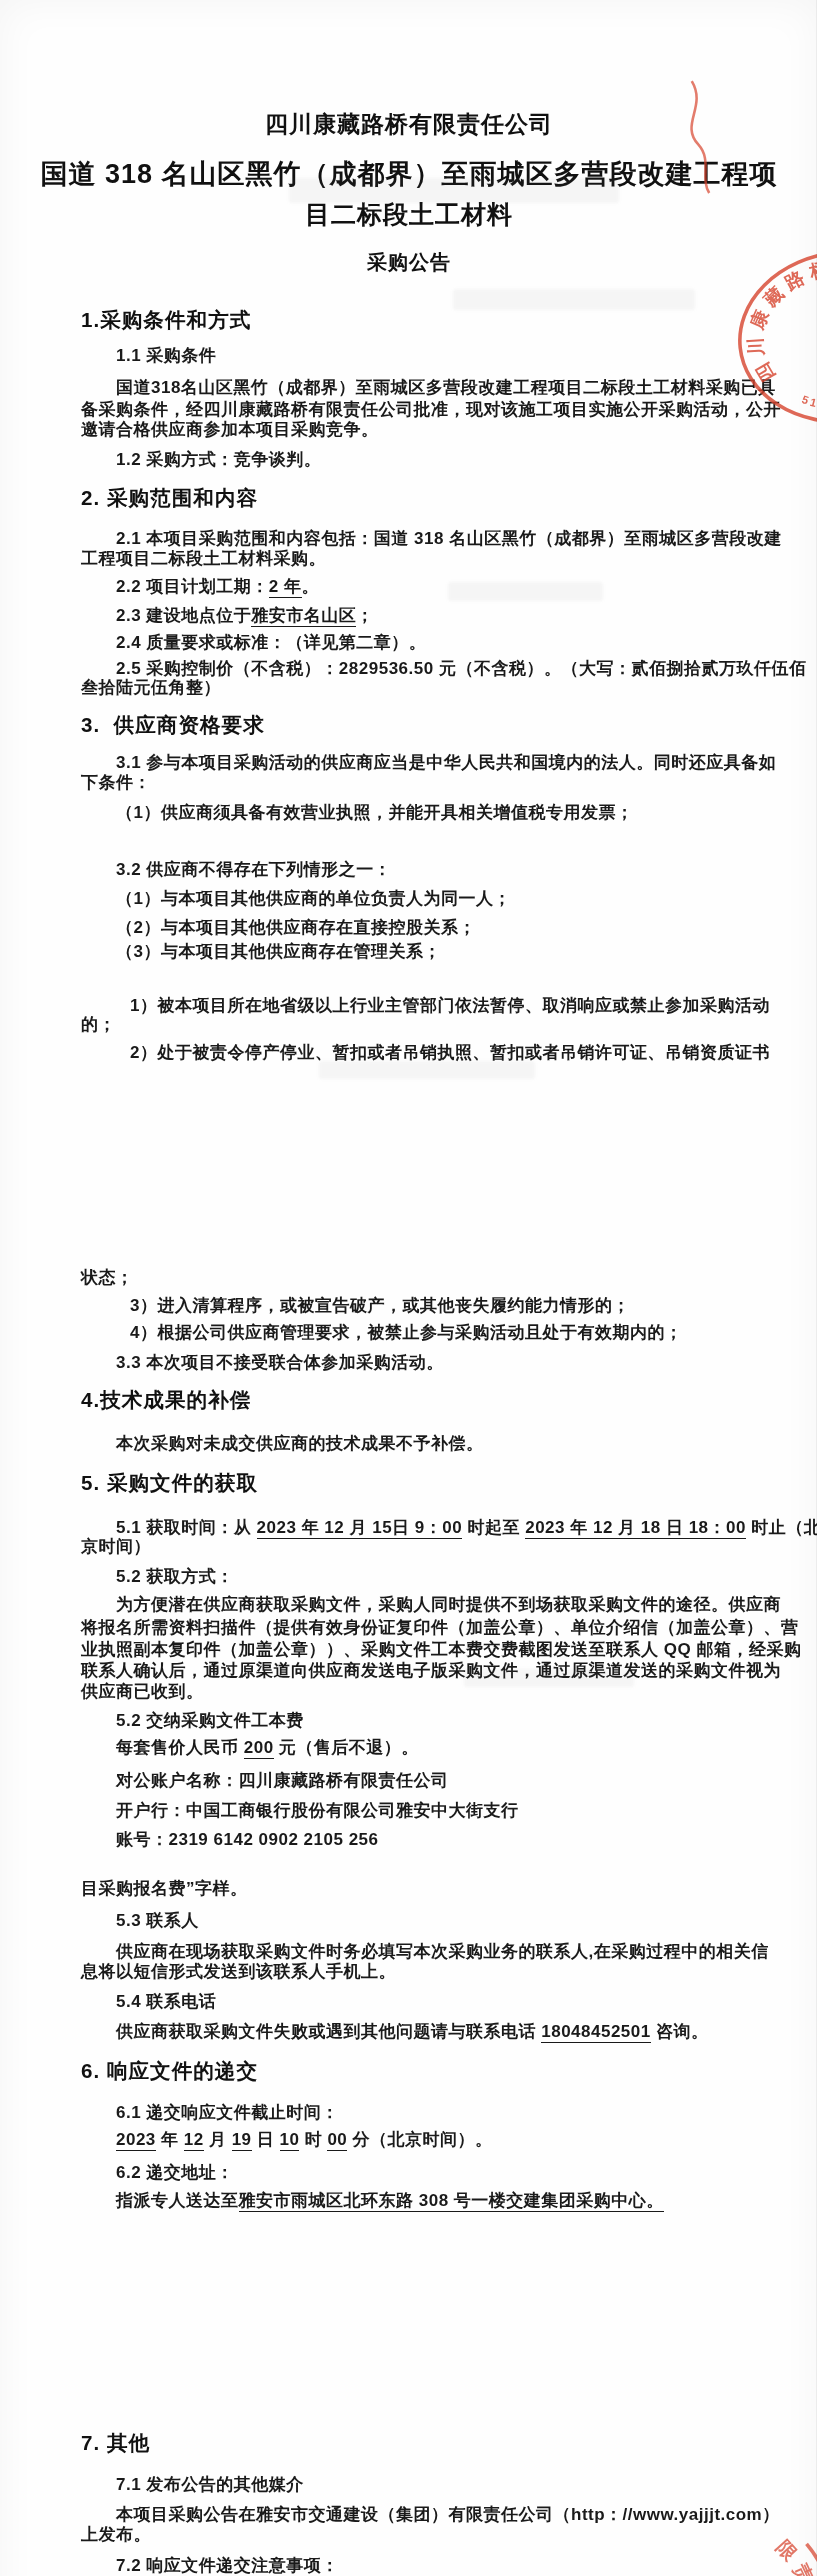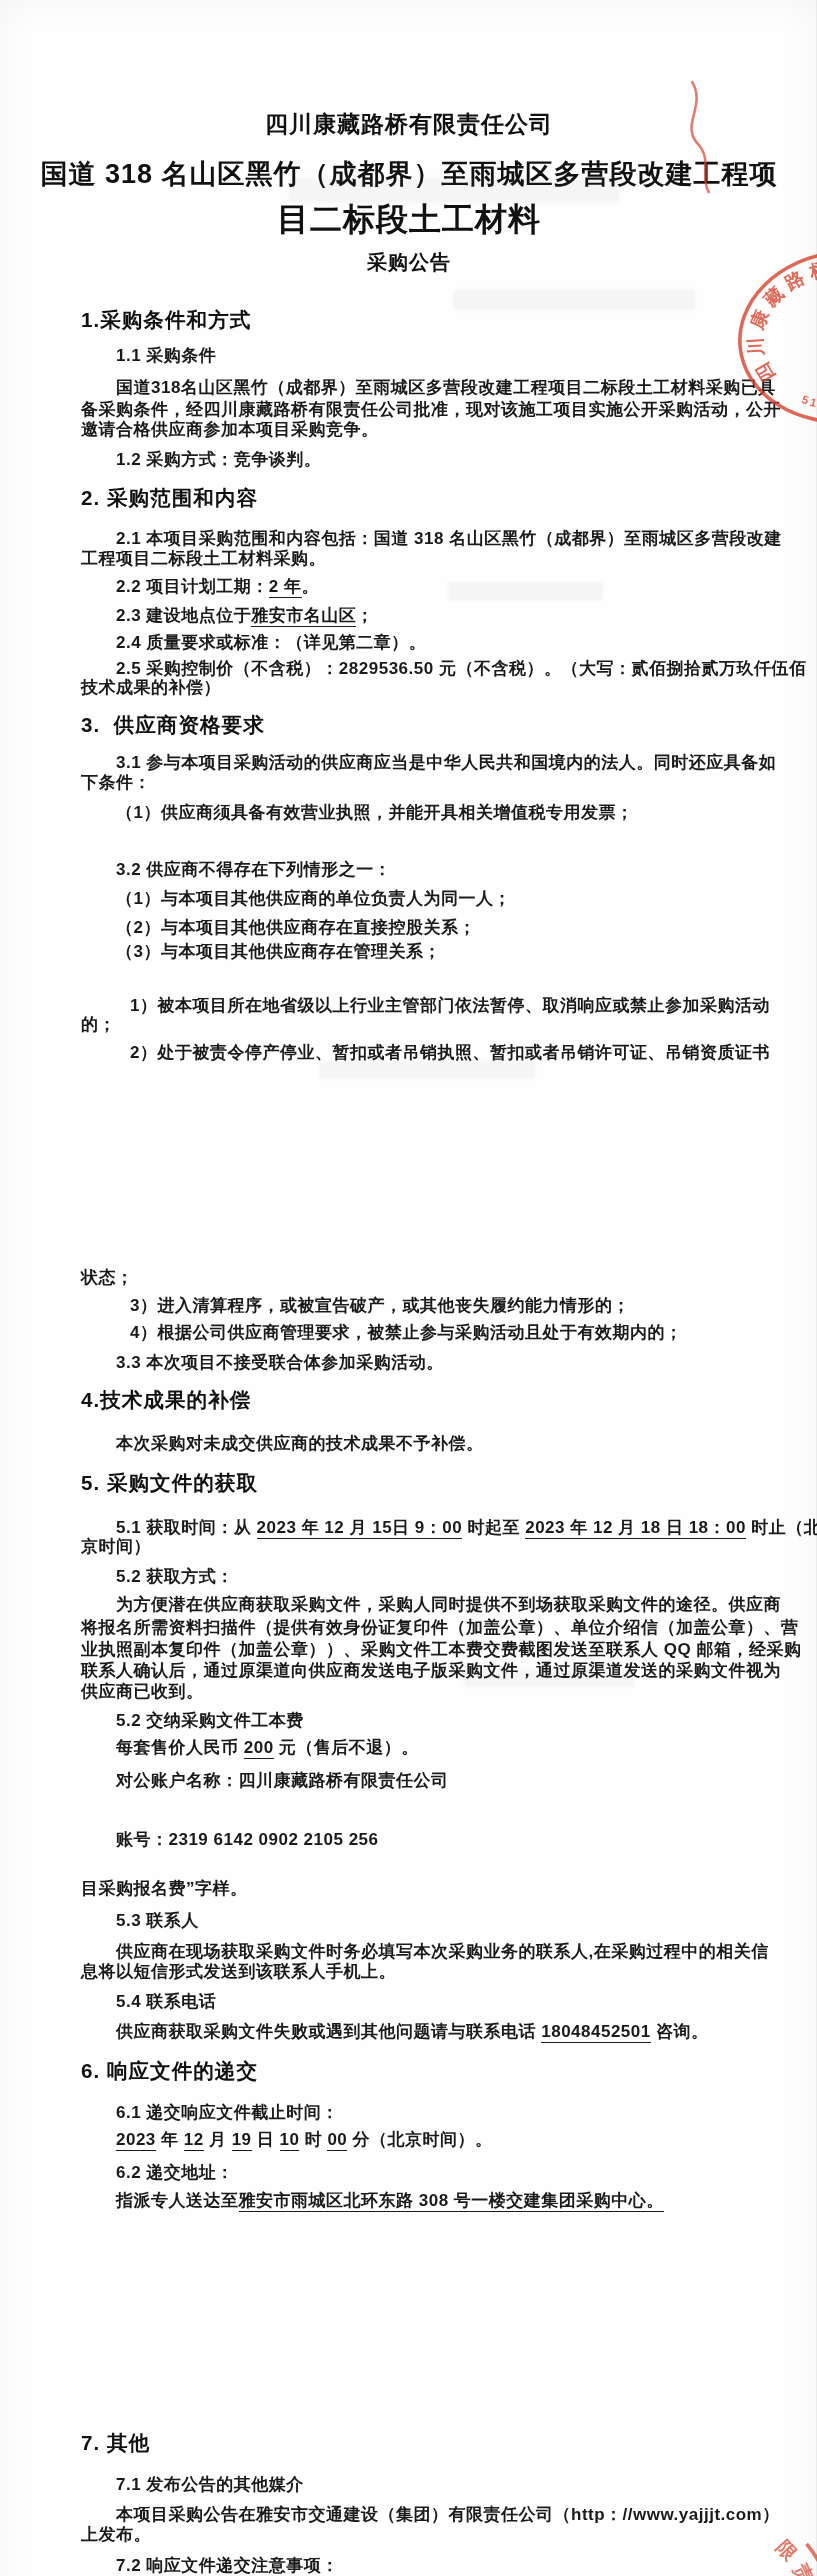--- a/index.html
+++ b/index.html
@@ -44,38 +44,38 @@
   .ghost{position:absolute;background:rgba(110,110,110,0.06);filter:blur(1.5px);border-radius:3.1px;}
   .edge{position:absolute;top:0;right:1px;width:1.5px;height:3468px;background:rgba(0,0,0,0.05);}
 </style>
 </head>
 <body>
 
 <div class="page">
 
   <div class="tl" style="top:109px;font-size:23px">四川康藏路桥有限责任公司</div>
   <div class="tl" style="top:156px;font-size:27px">国道 318 名山区黑竹（成都界）至雨城区多营段改建工程项</div>
-  <div class="tl" style="top:198px;font-size:32px">目二标段土工材料</div>
+  <div class="tl" style="top:198px;font-size:25px">目二标段土工材料</div>
   <div class="tl" style="top:249px;font-size:20px">采购公告</div>
 
   <div class="hd x0" style="top:306px">1.采购条件和方式</div>
   <div class="ln x1" style="top:344px">1.1 采购条件</div>
   <div class="ln x1" style="top:376px">国道318名山区黑竹（成都界）至雨城区多营段改建工程项目二标段土工材料采购已具</div>
   <div class="ln x0" style="top:398px">备采购条件，经四川康藏路桥有限责任公司批准，现对该施工项目实施公开采购活动，公开</div>
   <div class="ln x0" style="top:418px">邀请合格供应商参加本项目采购竞争。</div>
   <div class="ln x1" style="top:448px">1.2 采购方式：竞争谈判。</div>
 
   <div class="hd x0" style="top:484px">2. 采购范围和内容</div>
   <div class="ln x1" style="top:527px">2.1 本项目采购范围和内容包括：国道 318 名山区黑竹（成都界）至雨城区多营段改建</div>
   <div class="ln x0" style="top:547px">工程项目二标段土工材料采购。</div>
   <div class="ln x1" style="top:575px"><span>2.2 项目计划工期：</span><span class="u">2 年</span><span>。</span></div>
   <div class="ln x1" style="top:604px"><span>2.3 建设地点位于</span><span class="u">雅安市名山区</span><span>；</span></div>
   <div class="ln x1" style="top:631px">2.4 质量要求或标准：（详见第二章）。</div>
   <div class="ln x1" style="top:657px">2.5 采购控制价（不含税）：2829536.50 元（不含税）。（大写：贰佰捌拾贰万玖仟伍佰</div>
-  <div class="ln x0" style="top:676px">技术成果的补偿）</div>
+  <div class="ln x0" style="top:676px">叁拾陆元伍角整）</div>
 
   <div class="hd x0" style="top:711px">3.  供应商资格要求</div>
   <div class="ln x1" style="top:751px">3.1 参与本项目采购活动的供应商应当是中华人民共和国境内的法人。同时还应具备如</div>
   <div class="ln x0" style="top:771px">下条件：</div>
   <div class="ln x1" style="top:801px">（1）供应商须具备有效营业执照，并能开具相关增值税专用发票；</div>
   <div class="ln x1" style="top:858px">3.2 供应商不得存在下列情形之一：</div>
   <div class="ln x1" style="top:887px">（1）与本项目其他供应商的单位负责人为同一人；</div>
   <div class="ln x1" style="top:916px">（2）与本项目其他供应商存在直接控股关系；</div>
   <div class="ln x1" style="top:940px">（3）与本项目其他供应商存在管理关系；</div>
   <div class="ln x2" style="top:994px">1）被本项目所在地省级以上行业主管部门依法暂停、取消响应或禁止参加采购活动</div>
@@ -94,20 +94,21 @@
   <div class="ln x0" style="top:1535px">京时间）</div>
   <div class="ln x1" style="top:1565px">5.2 获取方式：</div>
   <div class="ln x1" style="top:1593px">为方便潜在供应商获取采购文件，采购人同时提供不到场获取采购文件的途径。供应商</div>
   <div class="ln x0" style="top:1616px">将报名所需资料扫描件（提供有效身份证复印件（加盖公章）、单位介绍信（加盖公章）、营</div>
   <div class="ln x0" style="top:1638px">业执照副本复印件（加盖公章））、采购文件工本费交费截图发送至联系人 QQ 邮箱，经采购</div>
   <div class="ln x0" style="top:1659px">联系人确认后，通过原渠道向供应商发送电子版采购文件，通过原渠道发送的采购文件视为</div>
   <div class="ln x0" style="top:1680px">供应商已收到。</div>
   <div class="ln x1" style="top:1709px">5.2 交纳采购文件工本费</div>
   <div class="ln x1" style="top:1736px"><span>每套售价人民币 </span><span class="u">200</span><span> 元（售后不退）。</span></div>
   <div class="ln x1" style="top:1769px">对公账户名称：四川康藏路桥有限责任公司</div>
+  <div class="ln x1" style="top:1799px">开户行：中国工商银行股份有限公司雅安中大街支行</div>
   <div class="ln x1" style="top:1828px">账号：2319 6142 0902 2105 256</div>
   <div class="ln x0" style="top:1877px">目采购报名费”字样。</div>
   <div class="ln x1" style="top:1909px">5.3 联系人</div>
   <div class="ln x1" style="top:1940px">供应商在现场获取采购文件时务必填写本次采购业务的联系人,在采购过程中的相关信</div>
   <div class="ln x0" style="top:1960px">息将以短信形式发送到该联系人手机上。</div>
   <div class="ln x1" style="top:1990px">5.4 联系电话</div>
   <div class="ln x1" style="top:2020px"><span>供应商获取采购文件失败或遇到其他问题请与联系电话 </span><span class="u">18048452501</span><span> 咨询。</span></div>
 
   <div class="hd x0" style="top:2057px">6. 响应文件的递交</div>
   <div class="ln x1" style="top:2101px">6.1 递交响应文件截止时间：</div>

